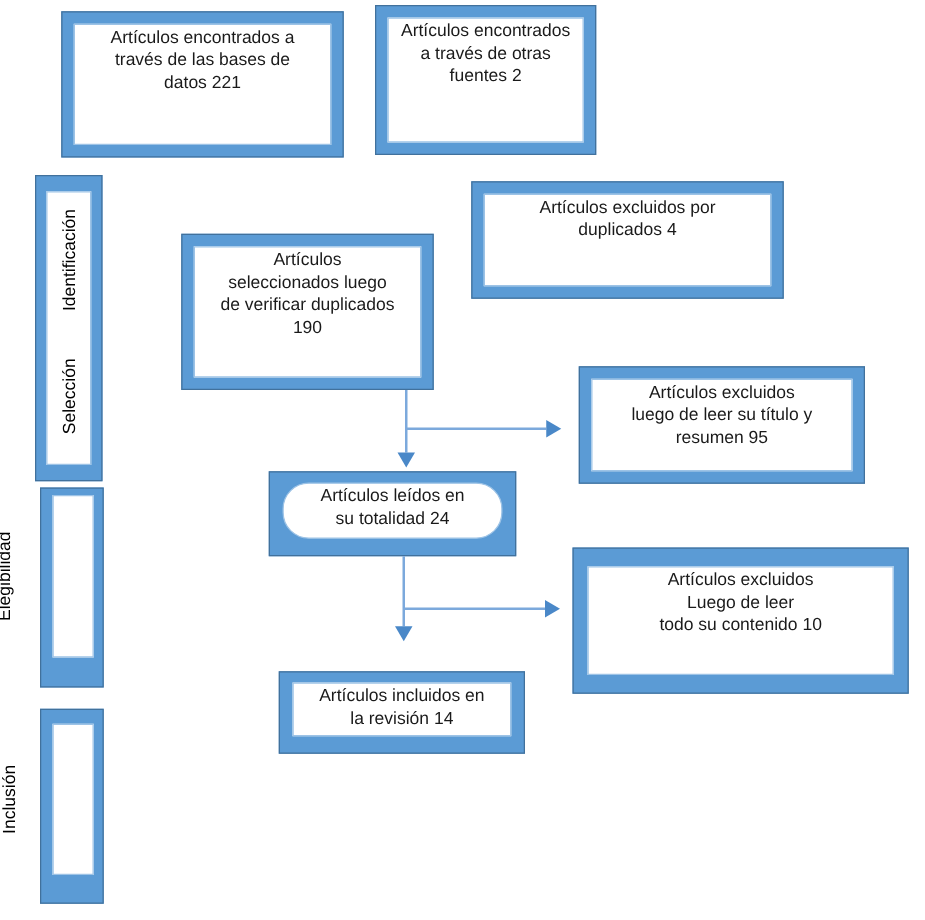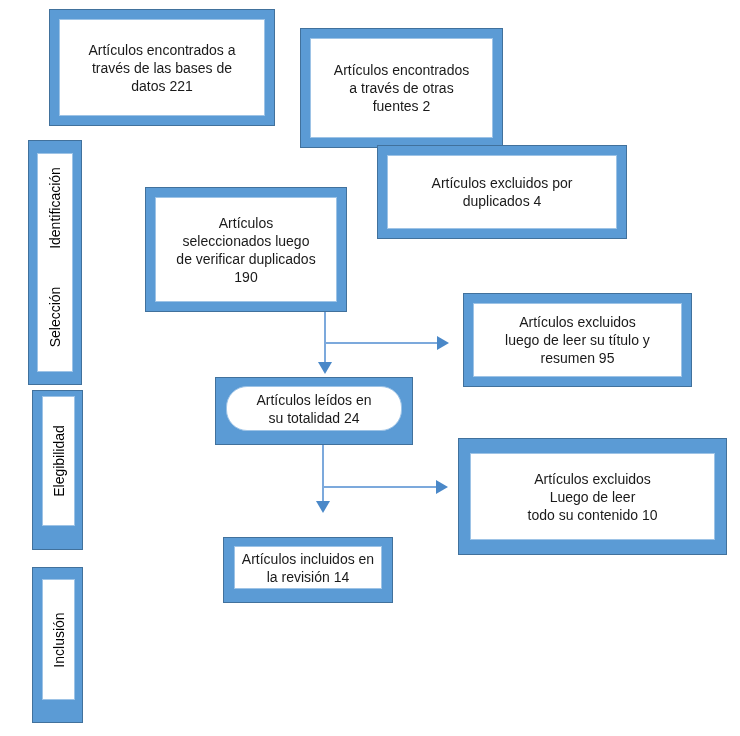--- a/index.html
+++ b/index.html
@@ -4,21 +4,21 @@
 <style>
   html,body { margin:0; padding:0; background:#ffffff; }
   .canvas {
     position:relative; width:740px; height:736px; background:#ffffff;
     font-family:"Liberation Sans", sans-serif; color:#1a1a1a; overflow:hidden;
   }
   
   .pbox { position:absolute; background:#5b9bd5; border:1px solid #41719c; box-sizing:border-box; }
   .inner {
     position:absolute; inset:9px; background:#ffffff; border:1px solid #9dc3e6;
-    box-sizing:border-box; display:flex; align-items:center; justify-content:center;
+    box-sizing:border-box; display:flex; justify-content:center;
     text-align:center;
   }
   .btext { font-size:14px; line-height:18px; white-space:pre-line; color:#1a1a1a; }
   
   .vstack { flex-direction:column; }
   .vcell { flex:1; display:flex; align-items:center; justify-content:center; width:100%; }
   .vtext { transform:rotate(-90deg); white-space:nowrap; font-size:14px; color:#000000; }
   
   .cline { position:absolute; background:#7ca9dc; }
   .ah-down { position:absolute; width:0; height:0;
@@ -34,21 +34,21 @@
 <div class="canvas">
 
   <div class="pbox" style="left:49px; top:9px; width:226px; height:117px;">
     <div class="inner">
       <span class="btext">Artículos encontrados a
 través de las bases de
 datos 221</span>
     </div>
   </div>
 
-  <div class="pbox" style="left:300px; top:28px; width:203px; height:120px;">
+  <div class="pbox" style="left:300px; top:4px; width:177px; height:120px;">
     <div class="inner">
       <span class="btext">Artículos encontrados
 a través de otras
 fuentes 2</span>
     </div>
   </div>
 
   <div class="pbox" style="left:28px; top:140px; width:54px; height:245px;">
     <div class="inner vstack" style="inset:12px 8px;">
       <div class="vcell">
@@ -104,21 +104,21 @@
   </div>
 
   <div class="pbox" style="left:458px; top:438px; width:269px; height:117px;">
     <div class="inner" style="inset:14px 11px;">
       <span class="btext">Artículos excluidos
 Luego de leer
 todo su contenido 10</span>
     </div>
   </div>
 
-  <div class="pbox" style="left:223px; top:537px; width:170px; height:66px;">
+  <div class="pbox" style="left:223px; top:537px; width:197px; height:66px;">
     <div class="inner" style="inset:8px 10px 13px;">
       <span class="btext">Artículos incluidos en
 la revisión 14</span>
     </div>
   </div>
 
   <div class="cline" style="left:324px; top:312px; width:2px; height:50px;"></div>
   <div class="ah-down" style="left:318px; top:362px;"></div>
   <div class="cline" style="left:325px; top:342px; width:112px; height:2px;"></div>
   <div class="ah-right" style="left:437px; top:336px;"></div>

